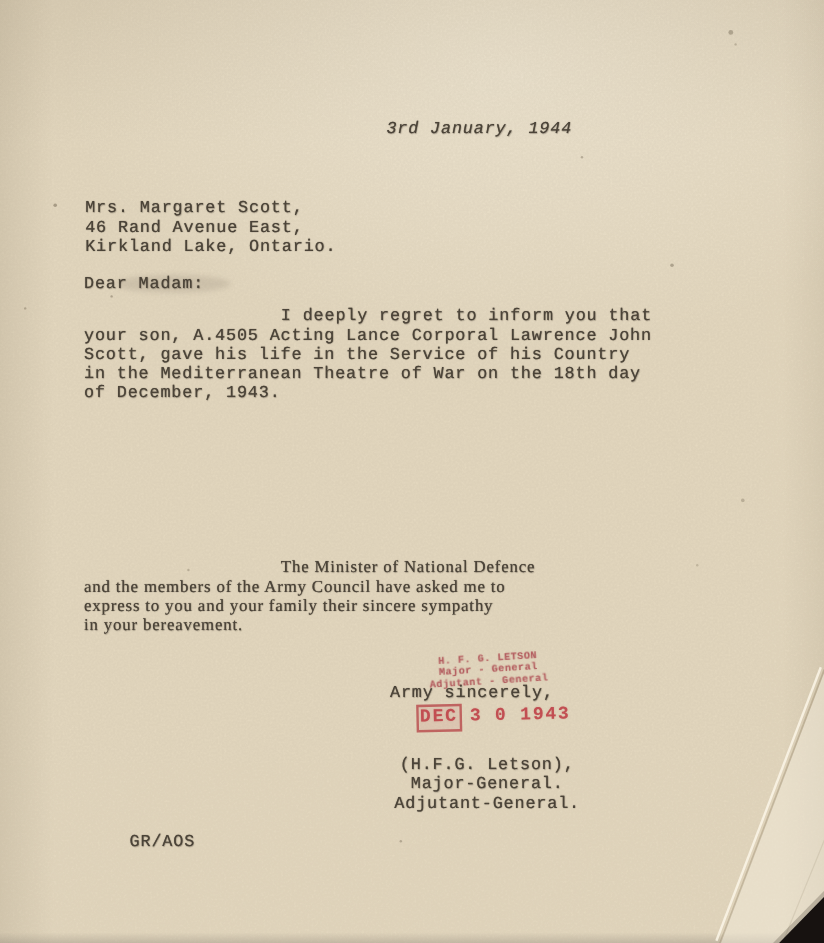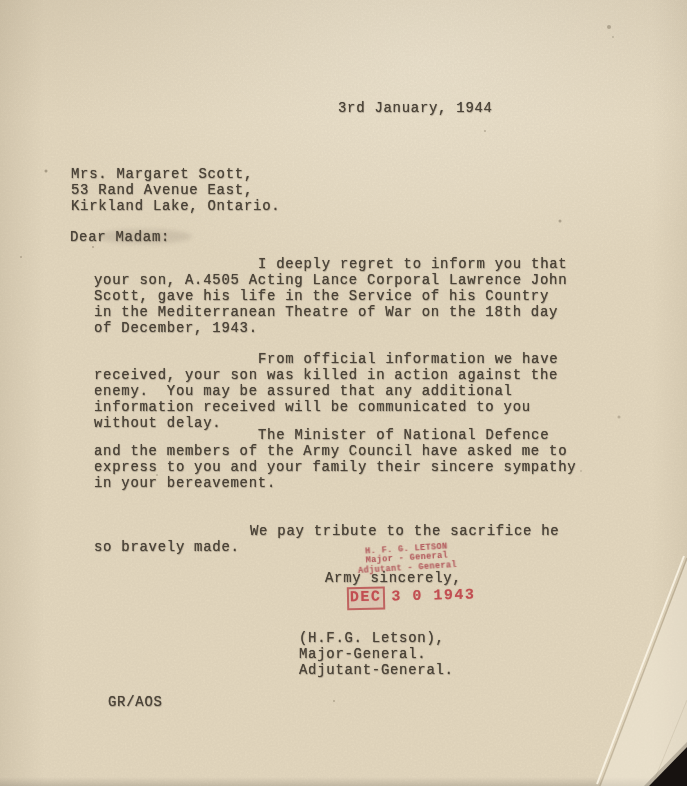--- a/index.html
+++ b/index.html
@@ -19,30 +19,30 @@
       linear-gradient(90deg, rgba(120,105,80,0.14), rgba(120,105,80,0) 45px),
       linear-gradient(270deg, rgba(120,105,80,0.10), rgba(120,105,80,0) 35px),
       var(--paper,#e8dcc3);
   }
   .txt{
     position:absolute;
     white-space:pre-wrap;
     text-shadow:0 0 0.8px rgba(58,50,40,0.8), 0.5px 0.5px 0.8px rgba(58,50,40,0.3);
     z-index:3;
   }
-  .para{width:545px;margin-left:24px;}
-  .date-line  {left:338px; top:101px;}
+  .para{width:545px;}
+  .date-line  {left:322px; top:101px;font-style:italic;}
   .recipient  {left:71px;  top:167px;}
   .salutation {left:70px;  top:230px;text-align:center;}
   .p1{left:70px; top:257px; text-indent:164px;}
   .p2{left:70px; top:352px; text-indent:164px;}
-  .p3{left:70px; top:428px; text-indent:164px;}
+  .p3{left:70px; top:466px; text-indent:164px;font-family:Liberation Serif, serif;}
   .p4{left:70px; top:524px; text-indent:156px;}
   .closing{left:325px; top:571px;}
-  .sig{left:299px; top:631px; width:214px; text-align:left;}
+  .sig{left:299px; top:631px; width:214px; text-align:center;}
   .ref{left:72px; top:695px;margin-left:36px;}
 
   .name-stamp{
     position:absolute; left:350px; top:545px; width:114px;
     transform:rotate(-3.5deg);
     font-size:8.5px; line-height:9.4px; letter-spacing:0.4px;
     font-weight:bold; text-align:center;
     color:rgba(178,72,80,0.85);
     text-shadow:0 0 1px rgba(178,72,80,0.45);
     filter:blur(0.2px);
@@ -89,42 +89,35 @@
   .fold-overlay{position:absolute;left:0;top:0;z-index:7;pointer-events:none;}
 </style>
 </head>
 <body>
 
 <div class="page">
 
   <div class="txt date-line">3rd January, 1944</div>
 
   <div class="txt recipient">Mrs. Margaret Scott,
-53 Rand Avenue East,
+46 Rand Avenue East,
 Kirkland Lake, Ontario.</div>
 
   <div class="smudge"></div>
   <div class="txt salutation">Dear Madam:</div>
 
   <div class="txt para p1">I deeply regret to inform you that
 your son, A.4505 Acting Lance Corporal Lawrence John
 Scott, gave his life in the Service of his Country
 in the Mediterranean Theatre of War on the 18th day
 of December, 1943.</div>
-  <div class="txt para p2">From official information we have
-received, your son was killed in action against the
-enemy.  You may be assured that any additional
-information received will be communicated to you
-without delay.</div>
   <div class="txt para p3">The Minister of National Defence
 and the members of the Army Council have asked me to
 express to you and your family their sincere sympathy
 in your bereavement.</div>
-  <div class="txt para p4">We pay tribute to the sacrifice he
-so bravely made.</div>
 
   <div class="name-stamp">H. F. G. LETSON
 Major - General
 Adjutant - General</div>
 
   <div class="txt closing">Army sincerely,</div>
 
   <div class="date-stamp"><span class="dec">DEC</span><span class="rest">3 0 1943</span></div>
 
   <div class="txt sig">(H.F.G. Letson),

